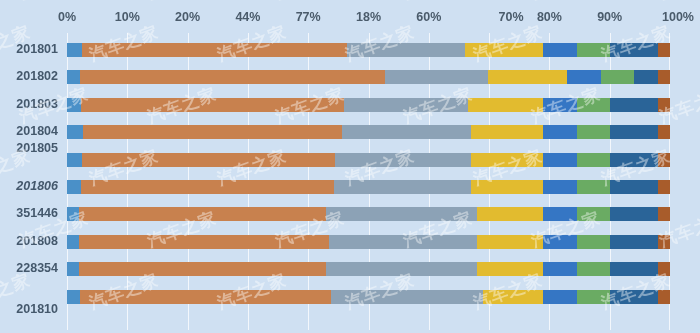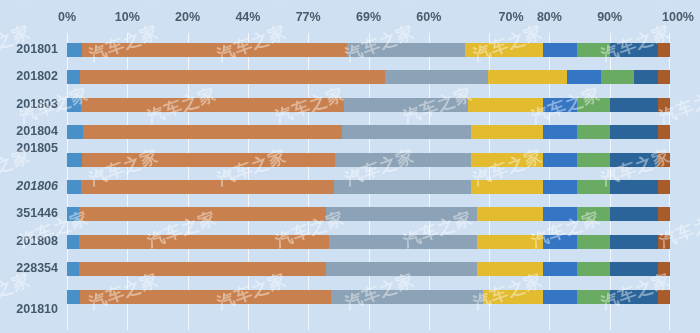--- a/index.html
+++ b/index.html
@@ -245,21 +245,21 @@
         </div>
       </div>
   </div>
 
   <div id="x-axis-labels">
       <span class="x-tick-label" style="left: 67px;">0%</span>
       <span class="x-tick-label" style="left: 127.3px;">10%</span>
       <span class="x-tick-label" style="left: 187.6px;">20%</span>
       <span class="x-tick-label" style="left: 247.9px;">44%</span>
       <span class="x-tick-label" style="left: 308.2px;">77%</span>
-      <span class="x-tick-label" style="left: 368.5px;">69%</span>
+      <span class="x-tick-label" style="left: 368.5px;">18%</span>
       <span class="x-tick-label" style="left: 428.8px;">60%</span>
       <span class="x-tick-label" style="left: 511px;">70%</span>
       <span class="x-tick-label" style="left: 549.4px;">80%</span>
       <span class="x-tick-label" style="left: 609.7px;">90%</span>
       <span class="x-tick-label" style="left: 678px;">100%</span>
     </div>
 
   <div id="y-axis-labels">
       <span class="y-tick-label" style="top: 9px;">201801</span>
       <span class="y-tick-label" style="top: 36.4px;">201802</span>

